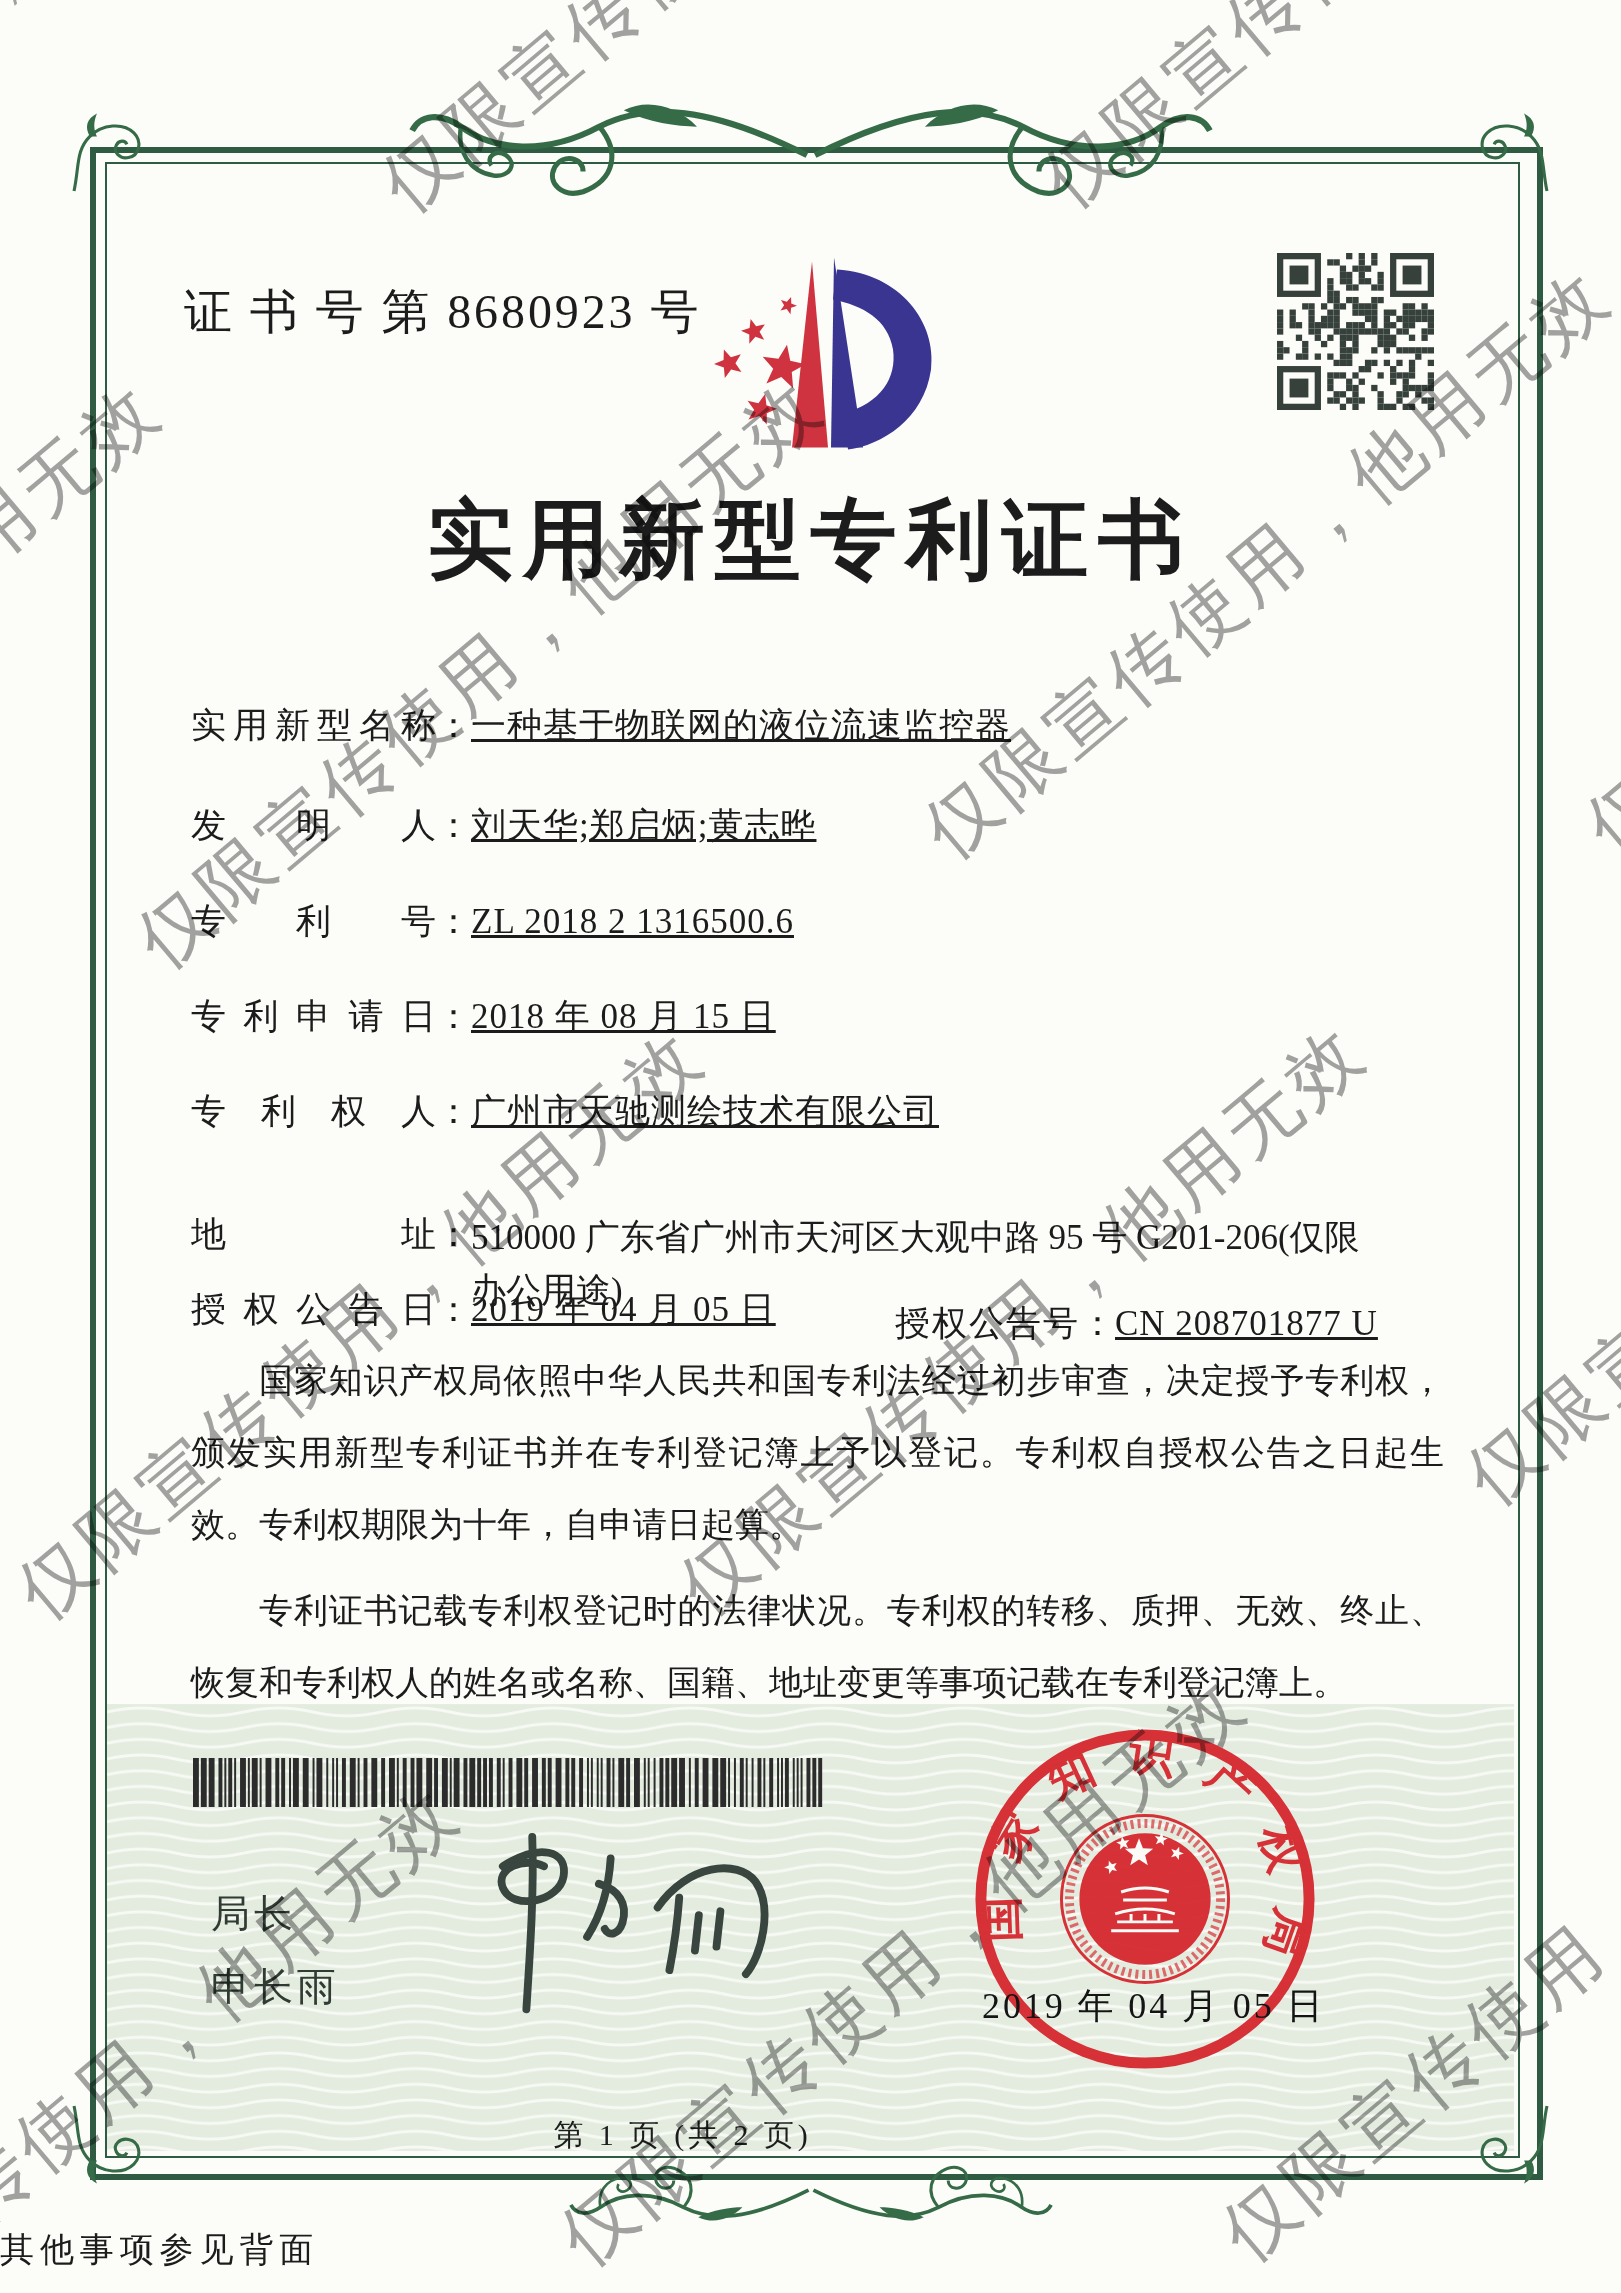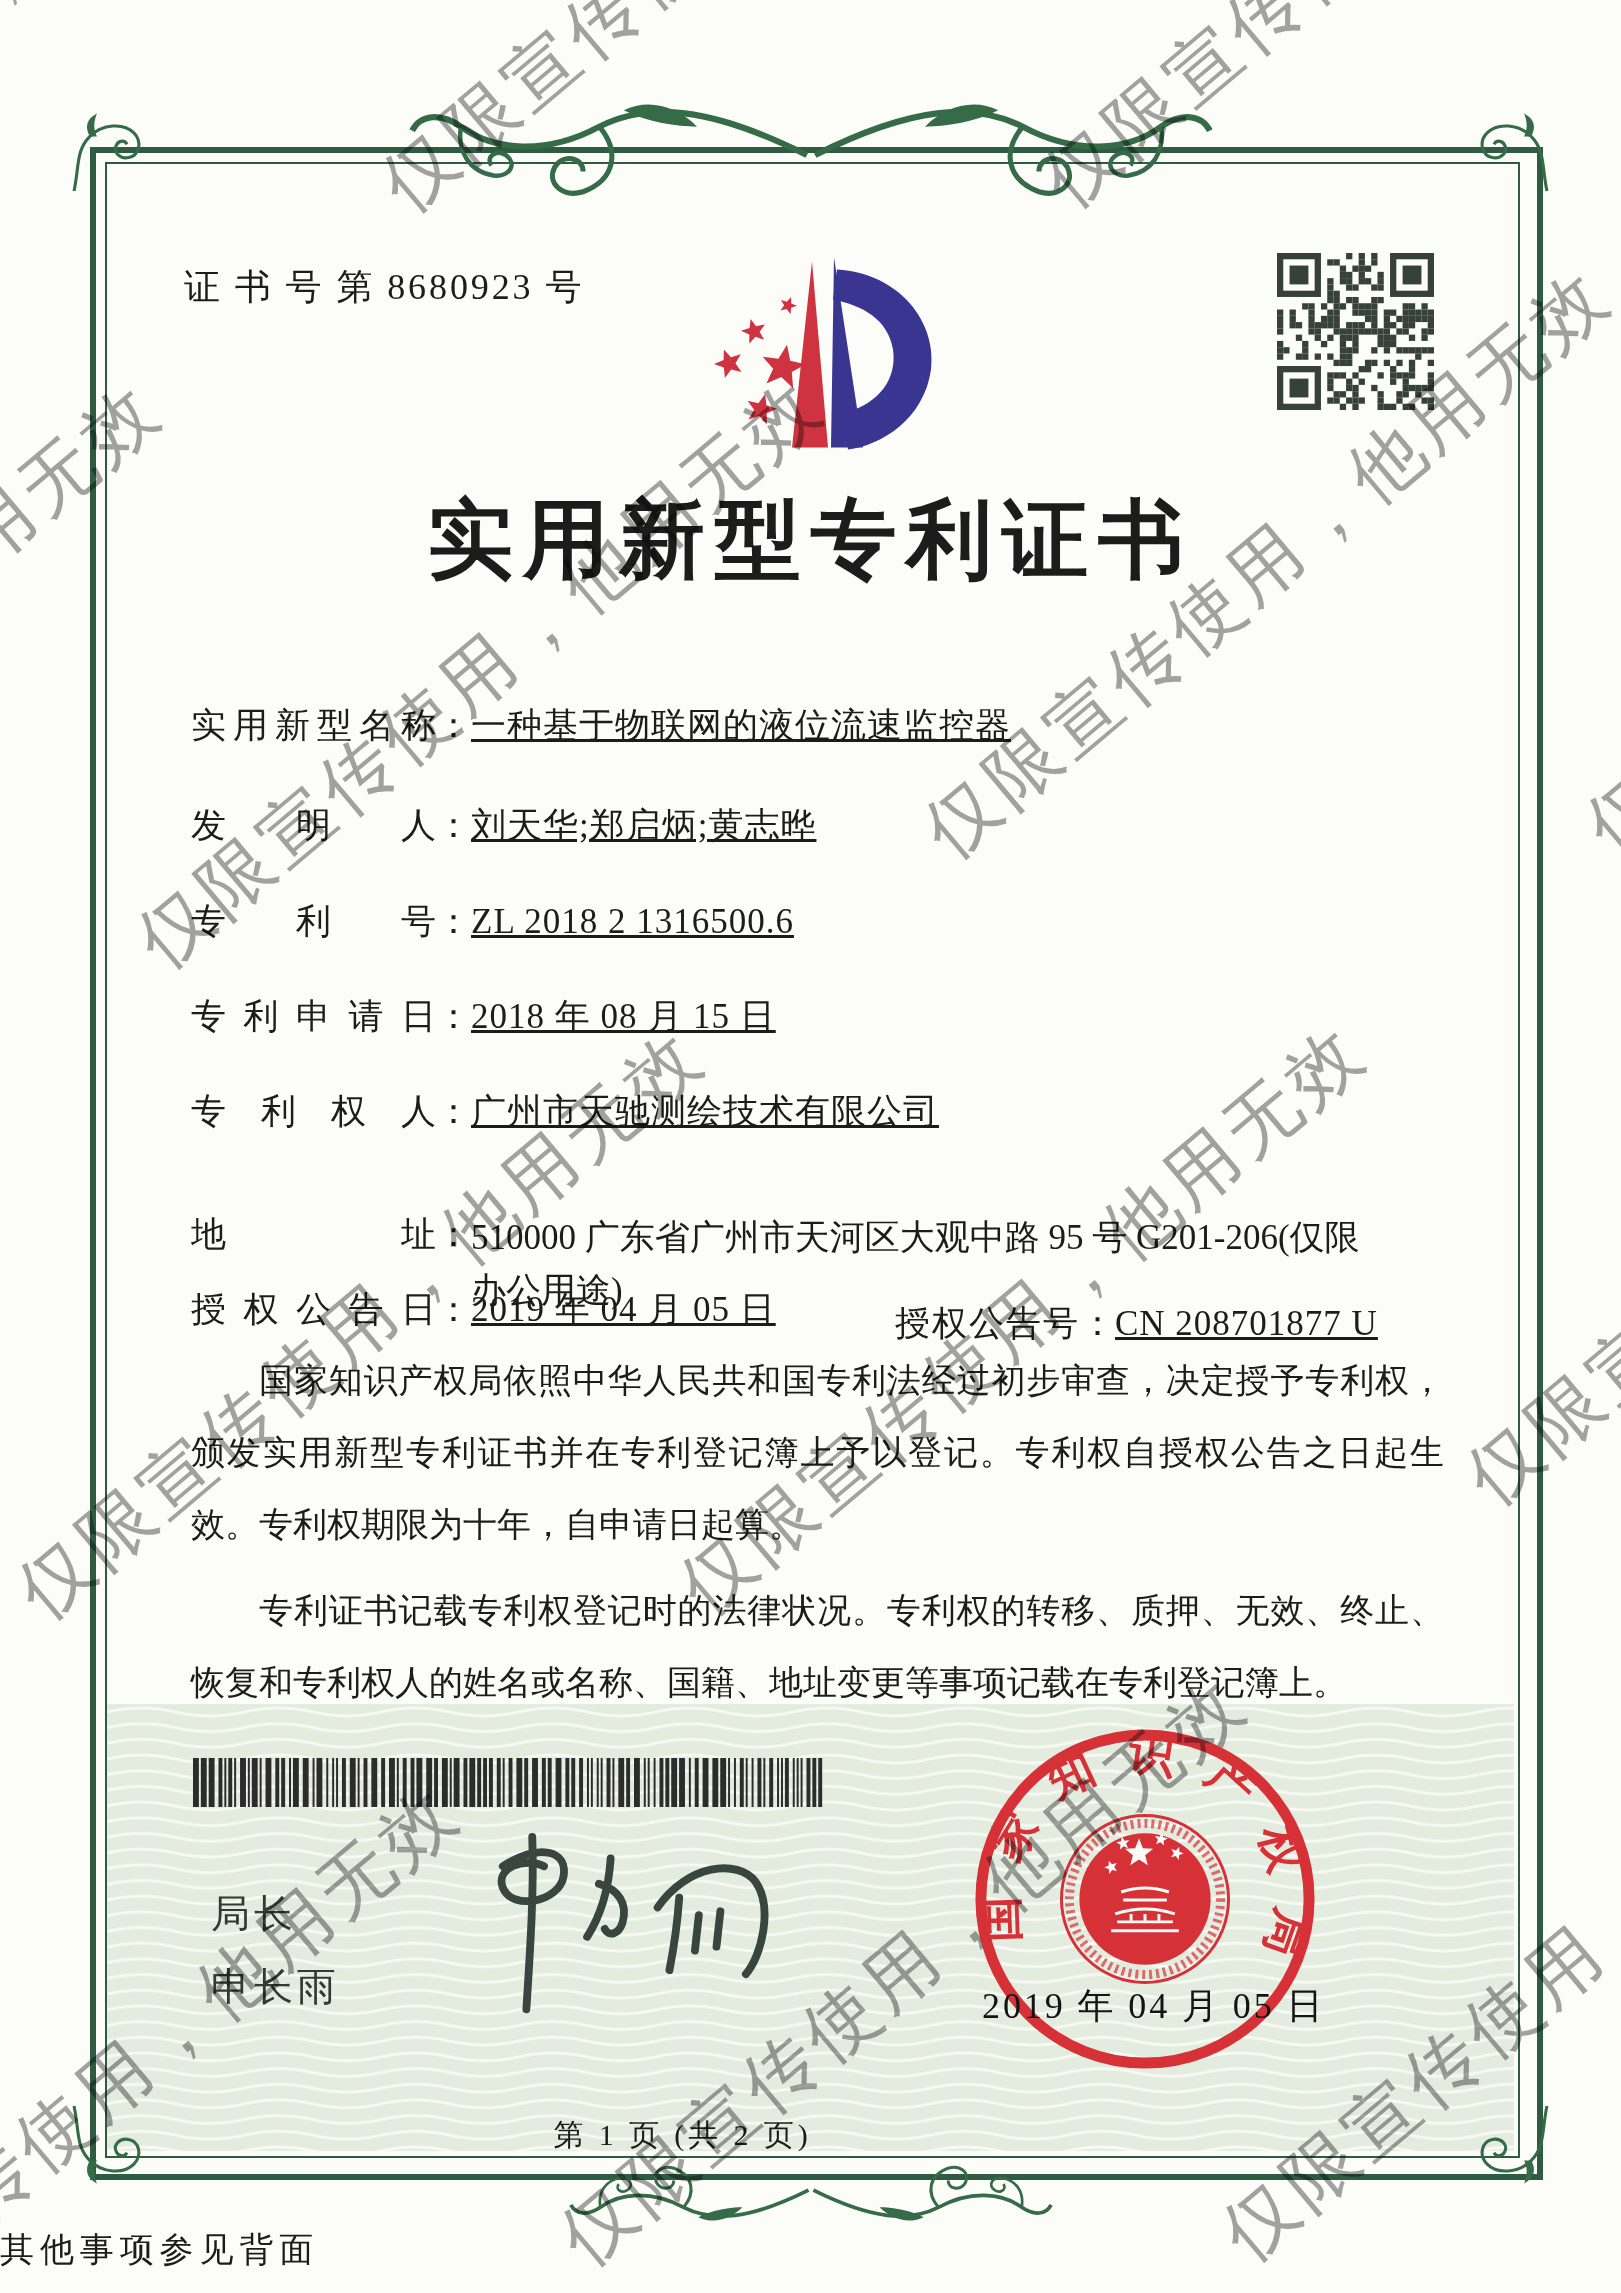--- a/index.html
+++ b/index.html
@@ -9,21 +9,21 @@
     font-family:"Liberation Serif","DejaVu Serif",serif; color:#1c1c1c;
   }
   .abs{position:absolute;}
   
   .frame-outer{left:90px;top:147px;width:1441px;height:2021px;border:6.9px solid #2e5b41;z-index:2;}
   .frame-inner{left:105px;top:162px;width:1411px;height:1992px;border:2px solid #2e5b41;z-index:2;}
   .orn{color:#356b46;z-index:2;}
   
   .band{left:107px;top:1704px;width:1407px;height:447px;z-index:1;}
   
-  .cert-no{left:184px;top:263px;font-size:36px;letter-spacing:2.9px;z-index:3;}
+  .cert-no{left:184px;top:280px;font-size:48px;letter-spacing:2.9px;z-index:3;}
   .logo{left:691px;top:247px;z-index:3;}
   .qr{left:1277px;top:253px;z-index:3;}
   .title{left:0;top:482px;width:1621px;margin:0;text-align:center;
     font-size:86px;font-weight:700;letter-spacing:9.8px;z-index:3;}
   
   .fields{left:191px;top:686px;width:1264px;z-index:3;}
   .frow{position:absolute;white-space:nowrap;font-size:35px;}
   .flabel{display:inline-block;width:245px;text-align:justify;text-align-last:justify;vertical-align:top;}
   .flabel.tight{width:auto;text-align:left;text-align-last:auto;letter-spacing:2px;}
   .fvalue{letter-spacing:1px;text-decoration:underline;}

